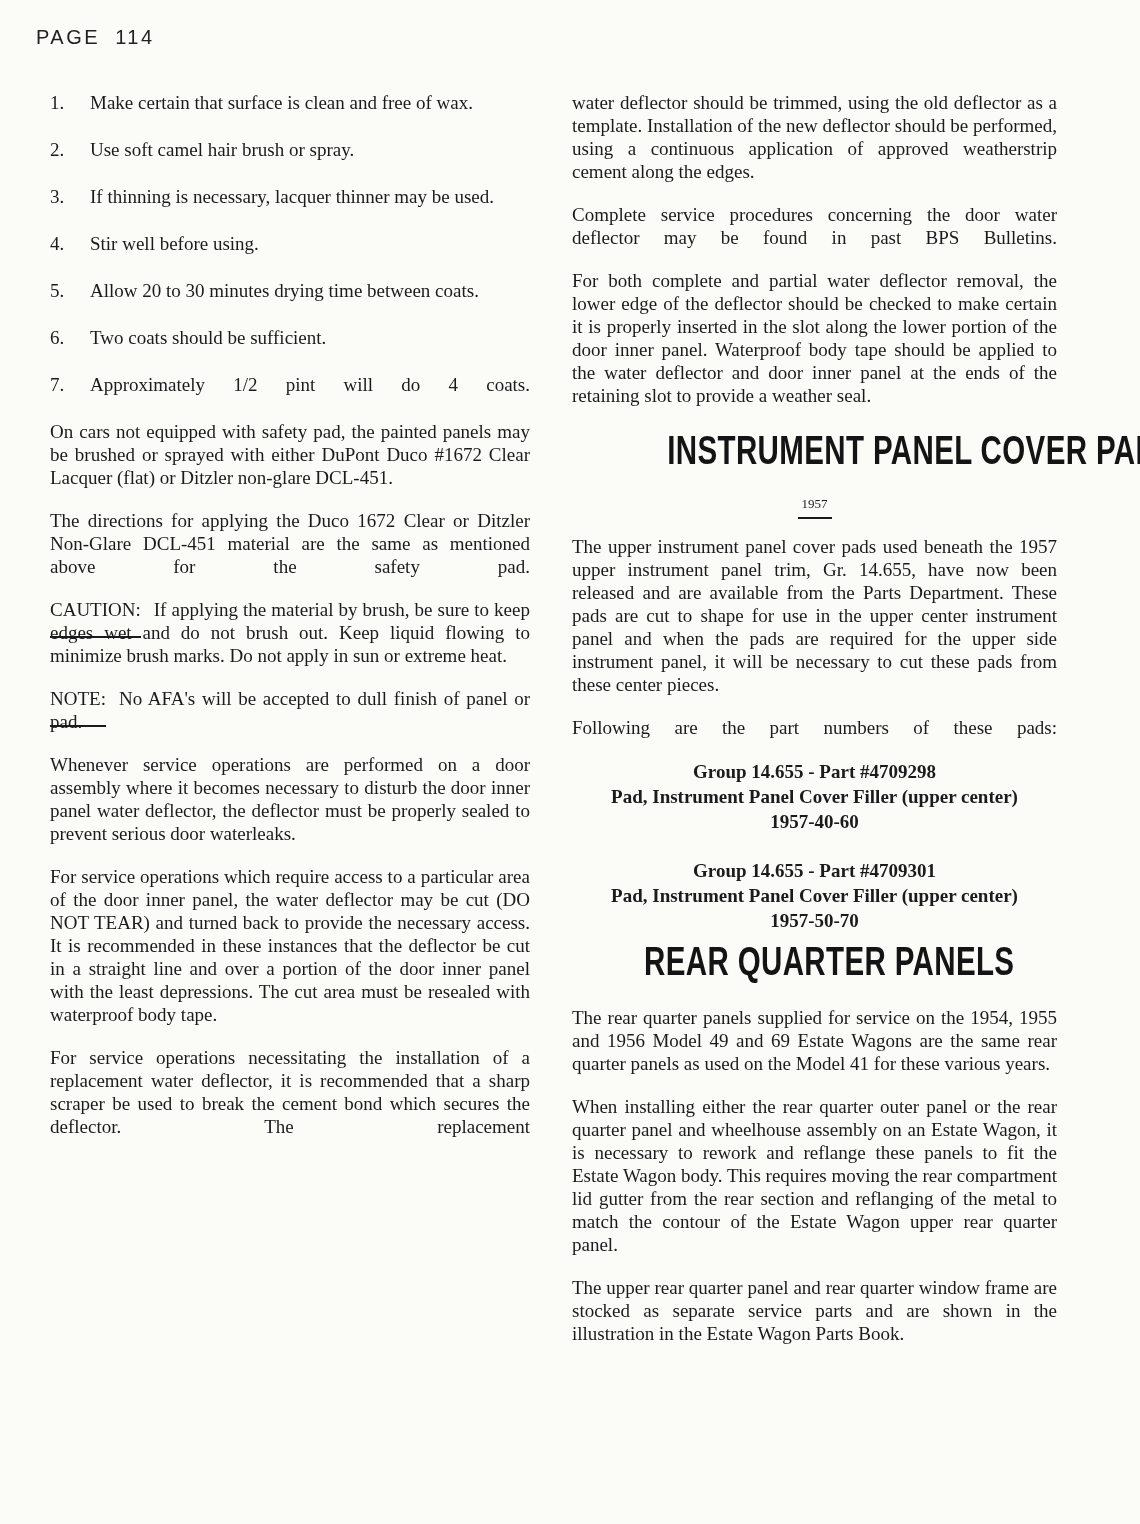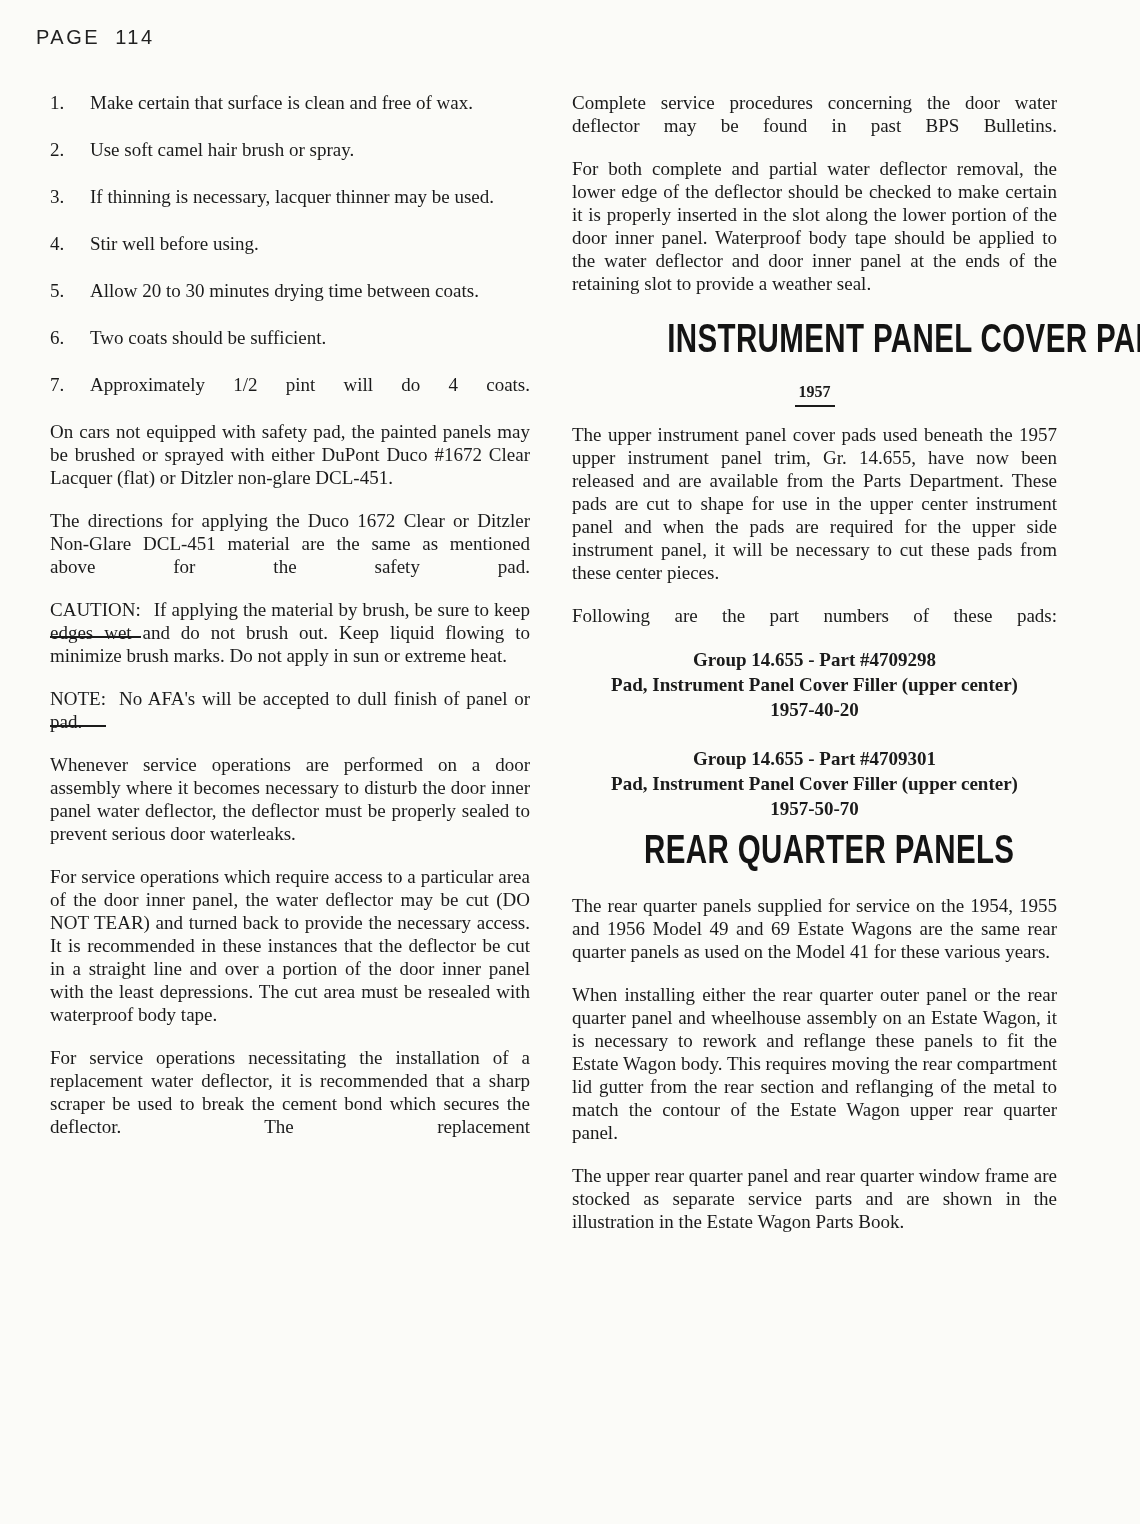--- a/index.html
+++ b/index.html
@@ -54,21 +54,21 @@
     display: inline-block;
     transform: scaleX(0.72);
     transform-origin: 50% 55%;
     font-family: "Liberation Sans", sans-serif;
     font-weight: 700;
     font-size: 41px;
     letter-spacing: 0.5px;
     color: #141414;
     white-space: nowrap;
   }
-  .subtitle { margin-top: 11px; font-size: 16px; line-height: 24px; font-weight: bold; }
+  .subtitle { margin-top: 11px; font-size: 13px; line-height: 24px; }
   .subtitle-rule {
     display: inline-block;
     border-bottom: 2px solid currentColor;
     padding: 0 4px 1px;
   }
 
   .parts-block { text-align: center; margin: 0 0 24px; line-height: 25px; }
   .parts-block.tight { margin-bottom: 5px; }
   .parts-line { white-space: nowrap; font-weight: bold; }
 </style>
@@ -126,38 +126,39 @@
       <p class="para">Whenever service operations are performed on a door assembly where it becomes necessary to disturb the door inner panel water deflector, the deflector must be properly sealed to prevent serious door waterleaks.</p>
 
       <p class="para">For service operations which require access to a particular area of the door inner panel, the water deflector may be cut (DO NOT TEAR) and turned back to provide the necessary access. It is recommended in these instances that the deflector be cut in a straight line and over a portion of the door inner panel with the least depressions. The cut area must be resealed with waterproof body tape.</p>
 
       <p class="para stretch-last">For service operations necessitating the installation of a replacement water deflector, it is recommended that a sharp scraper be used to break the cement bond which secures the deflector. The replacement</p>
 
     </div>
 
     <div class="col-right">
 
+      <p class="para">water deflector should be trimmed, using the old deflector as a template. Installation of the new deflector should be performed, using a continuous application of approved weatherstrip cement along the edges.</p>
 
       <p class="para stretch-last">Complete service procedures concerning the door water deflector may be found in past BPS Bulletins.</p>
 
       <p class="para">For both complete and partial water deflector removal, the lower edge of the deflector should be checked to make certain it is properly inserted in the slot along the lower portion of the door inner panel. Waterproof body tape should be applied to the water deflector and door inner panel at the ends of the retaining slot to provide a weather seal.</p>
 
       <div class="section-head instr-head">
         <div class="display-line"><span class="condensed">INSTRUMENT PANEL COVER PAD</span></div>
         <div class="subtitle"><span class="subtitle-rule">1957</span></div>
       </div>
 
       <p class="para">The upper instrument panel cover pads used beneath the 1957 upper instrument panel trim, Gr. 14.655, have now been released and are available from the Parts Department. These pads are cut to shape for use in the upper center instrument panel and when the pads are required for the upper side instrument panel, it will be necessary to cut these pads from these center pieces.</p>
 
       <p class="para stretch-last">Following are the part numbers of these pads:</p>
 
       <div class="parts-block">
         <div class="parts-line">Group 14.655 - Part #4709298</div>
         <div class="parts-line">Pad, Instrument Panel Cover Filler (upper center)</div>
-        <div class="parts-line">1957-40-20</div>
+        <div class="parts-line">1957-40-60</div>
       </div>
 
       <div class="parts-block tight">
         <div class="parts-line">Group 14.655 - Part #4709301</div>
         <div class="parts-line">Pad, Instrument Panel Cover Filler (upper center)</div>
         <div class="parts-line">1957-50-70</div>
       </div>
 
       <div class="section-head rear-head">
         <div class="display-line"><span class="condensed">REAR QUARTER PANELS</span></div>

